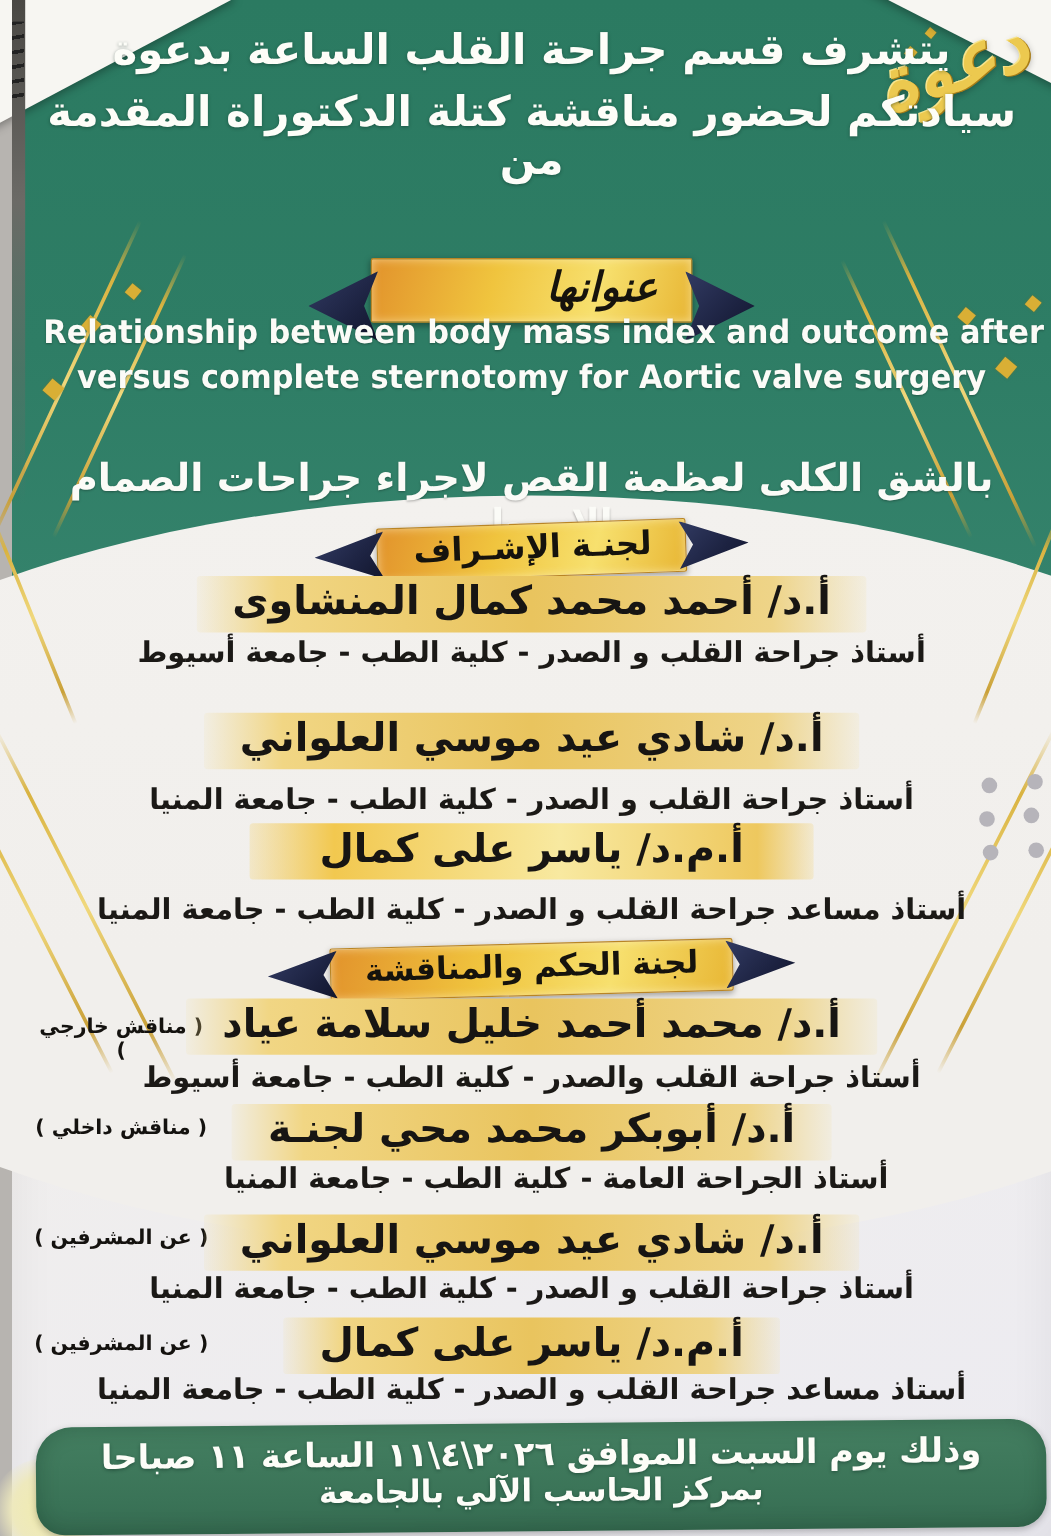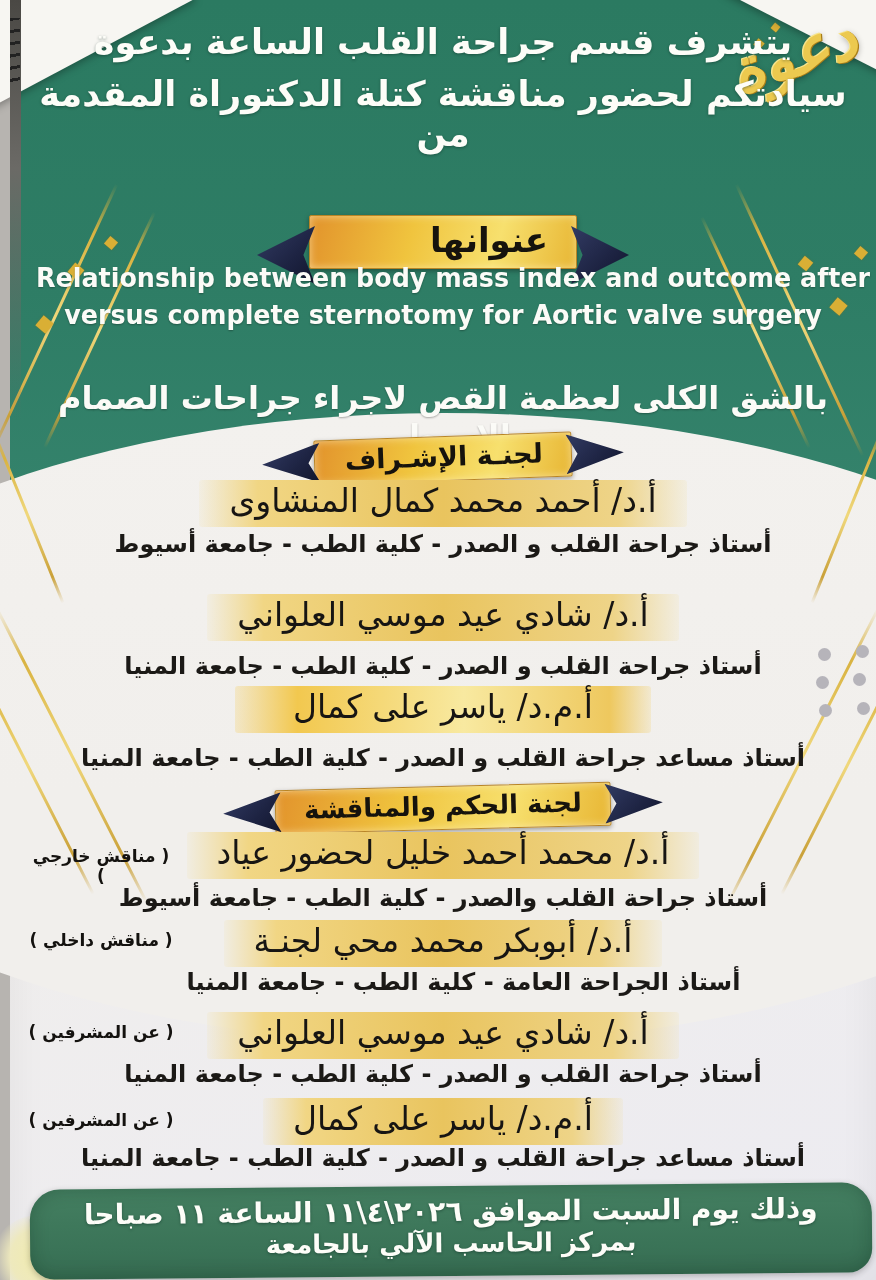--- a/index.html
+++ b/index.html
@@ -67,21 +67,21 @@
     background:linear-gradient(105deg,#e2932c 0%,#f0c43e 38%,#f7e06e 70%,#e8b634 100%);
     border:1px solid #b98525;border-radius:2px;
     box-shadow:0 2px 5px rgba(0,0,0,.35), inset 0 0 8px rgba(255,244,200,.6);
     color:#16130d;font-weight:bold;padding:4px 28px 8px;white-space:nowrap;}
   .arrowL,.arrowR{width:58px;height:40px;background:linear-gradient(135deg,#323b63 0%,#1d2342 60%,#11152c 100%);
     filter:drop-shadow(0 2px 2px rgba(0,0,0,.4));}
   .arrowL{clip-path:polygon(0 50%,100% 0,80% 50%,100% 100%);margin-right:-6px;}
   .arrowR{clip-path:polygon(100% 50%,0 0,20% 50%,0 100%);margin-left:-6px;}
   .title-banner .arrowL,.title-banner .arrowR{height:58px;margin-top:26px;}
   
-  .member-name{font-size:33px;font-weight:normal;color:#171513;}
+  .member-name{font-size:33px;font-weight:bold;color:#171513;}
   .hl{display:inline-block;padding:1px 30px 7px;border-radius:3px;
     background:linear-gradient(90deg,rgba(240,216,130,.1) 0%,#f1d684 12%,#e9c45e 50%,#eed488 86%,rgba(240,216,130,.12) 100%);}
   .hl-strong{background:linear-gradient(90deg,rgba(244,205,90,.25) 0%,#f2c84f 15%,#f8e9a0 55%,#eec85e 90%,rgba(244,205,90,.2) 100%);
     padding:1px 58px 7px;}
   .affil{font-size:24px;font-weight:bold;color:#1b1916;}
   .role-tag{position:absolute;left:16px;width:150px;text-align:center;font-size:17px;font-weight:bold;color:#14120f;}
   
   .footer-bar{position:absolute;left:20px;right:4px;top:1186px;height:90px;
     background:linear-gradient(180deg,#447f61 0%,#3a7357 70%,#366b51 100%);
     border-radius:30px 30px 24px 24px;transform:rotate(-.5deg);
@@ -130,21 +130,21 @@
   <div class="patch tr"></div>
   <div class="blob"></div>
 
 
   <div class="dawah">دعوة</div>
 
   <div class="abs green-txt hdr" style="top:22px;" dir="rtl">يتشرف قسم جراحة القلب الساعة بدعوة</div>
   <div class="abs green-txt hdr" style="top:74px;" dir="rtl">سيادتكم لحضور مناقشة كتلة الدكتوراة المقدمة من</div>
 
 
-  <div class="banner title-banner" style="top:200px;">
+  <div class="banner title-banner" style="top:200px;font-style:italic;">
     <div class="arrowL"></div>
     <div class="core" style="font-size:34px;min-width:210px;" dir="rtl">عنوانها</div>
     <div class="arrowR"></div>
   </div>
 
   <div class="abs en-title" style="top:262px;">Relationship between body mass index and outcome after partial</div>
   <div class="abs en-title" style="top:299px;">versus complete sternotomy for Aortic valve surgery</div>
 
   <div class="abs ar-title" style="top:379px;" dir="rtl">بالشق الكلى لعظمة القص لاجراء جراحات الصمام الاورطى</div>
 
@@ -171,21 +171,21 @@
   <div class="abs affil" style="top:744px;" dir="rtl">أستاذ مساعد جراحة القلب و الصدر - كلية الطب - جامعة المنيا</div>
 
   <div class="banner" style="top:786px;transform:rotate(-1.5deg);">
     <div class="arrowL"></div>
     <div class="core" style="font-size:26px;min-width:250px;" dir="rtl">لجنة الحكم والمناقشة</div>
     <div class="arrowR"></div>
   </div>
 
   <div class="role-tag" style="top:846px;" dir="rtl">( مناقش خارجي )</div>
   <div class="abs" style="top:832px;">
-    <span class="hl member-name" dir="rtl">أ.د/ محمد أحمد خليل لحضور عياد</span>
+    <span class="hl member-name" dir="rtl">أ.د/ محمد أحمد خليل سلامة عياد</span>
   </div>
   <div class="abs affil" style="top:884px;" dir="rtl">أستاذ جراحة القلب والصدر - كلية الطب - جامعة أسيوط</div>
 
   <div class="role-tag" style="top:930px;" dir="rtl">( مناقش داخلي )</div>
   <div class="abs" style="top:920px;">
     <span class="hl member-name" dir="rtl">أ.د/ أبوبكر محمد محي لجنـة</span>
   </div>
   <div class="abs affil" style="top:968px;margin-left:41px;" dir="rtl">أستاذ الجراحة العامة - كلية الطب - جامعة المنيا</div>
 
   <div class="role-tag" style="top:1022px;" dir="rtl">( عن المشرفين )</div>

